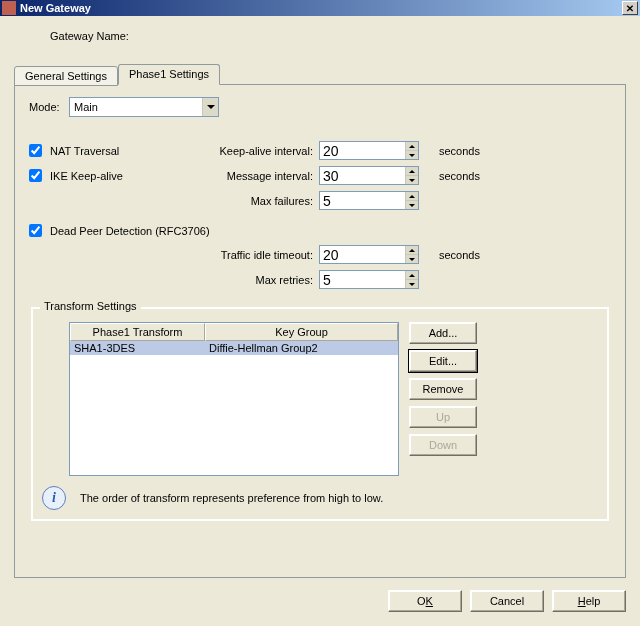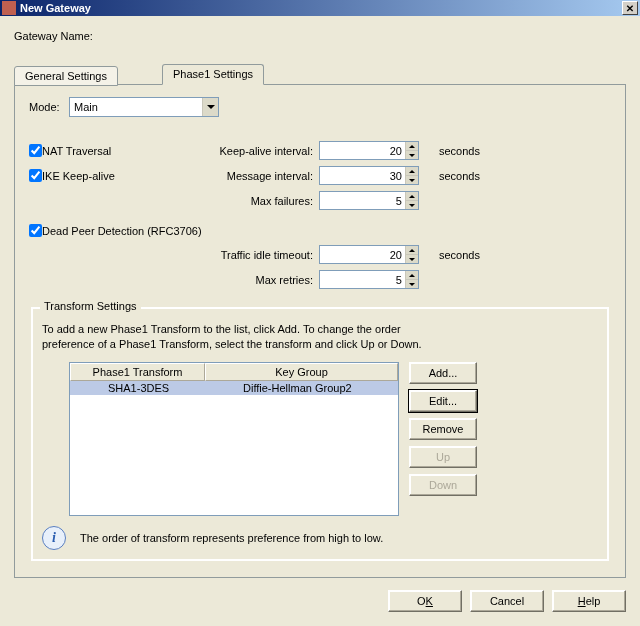--- a/index.html
+++ b/index.html
@@ -51,25 +51,25 @@
   .row { display: flex; align-items: center; margin-bottom: 6px; }
   .label { white-space: nowrap; }
   .text-input {
     border: 1px solid #7f9db9;
     background: #fff;
     height: 19px;
     padding: 1px 3px;
     font-family: inherit;
     font-size: 11px;
   }
-  .gateway-name-row .label { margin-right: 4px; }
+  .gateway-name-row .label { margin-right: 4px; margin-left: 36px; }
   .gateway-name-row .text-input { width: 260px; }
 
   .tab-area { margin-top: 22px; }
-  .tabs { display: flex; position: relative; z-index: 2; gap: 44px; }
+  .tabs { display: flex; position: relative; z-index: 2; }
   .tab {
     padding: 3px 10px 3px 10px;
     border: 1px solid #919b9c;
     border-bottom: none;
     background: #ece9d8;
     border-top-left-radius: 3px;
     border-top-right-radius: 3px;
     margin-right: 0;
     cursor: pointer;
     position: relative;
@@ -110,37 +110,36 @@
     border-left: 1px solid #c9c7ba;
     display: flex; align-items: center; justify-content: center;
   }
   .tri-down {
     width: 0; height: 0;
     border-left: 4px solid transparent;
     border-right: 4px solid transparent;
     border-top: 4px solid #000;
   }
   .grid-section { display: grid; grid-template-columns: 160px 130px 110px 70px; row-gap: 6px; align-items: center;}
-  .chk { display: flex; align-items: center; gap: 0; }
+  .chk { display: flex; align-items: center; gap: 8px; }
   .chk input { margin:0; width:13px; height:13px;}
   .rlabel { text-align: right; padding-right: 6px;}
   .spinner {
     display: inline-flex;
     border: 1px solid #7f9db9;
     background: #fff;
     height: 19px;
     width: 100px;
   }
   .spinner input {
     border: none; outline: none;
-    text-align: right;
     width: 100%;
     padding: 0 3px;
     font-family: inherit;
-    font-size: 11px;
+    font-size: 14px;
   }
   .spinner .spin-btns {
     display: flex; flex-direction: column;
     width: 15px;
     border-left: 1px solid #c9c7ba;
   }
   .spinner .spin-btns div {
     flex: 1;
     background: #dcdac9;
     display:flex; align-items:center; justify-content:center;
@@ -190,21 +189,21 @@
     border: 1px solid #fff;
     border-right-color: #aca899;
     border-bottom-color: #aca899;
     padding: 2px 0;
     text-align: center;
     font-weight: normal;
   }
   .th1 { width: 135px; }
   .th2 { flex: 1; }
   .trow { display: flex; background: #c7cee0; background:#bdc7e4; background:#b8c6e0; background:#c2cde8; background:#bccae6; background:#bac7e3; }
-  .trow.selected { background:#bccae6;padding-left:34px; }
+  .trow.selected { background:#bccae6; }
   .td1 { width: 135px; padding: 1px 4px;}
   .td2 { flex: 1; padding: 1px 4px;}
   .btn-col { display: flex; flex-direction: column; gap: 6px; width: 68px;}
   .btn {
     background: #ece9d8;
     border: 1px solid #aca899;
     border-top-color: #fff;
     border-left-color: #fff;
     border-right-color: #716f64;
     border-bottom-color: #716f64;
@@ -359,21 +358,20 @@
               <div>
                 <span class="tri-down-sm"></span>
               </div>
             </div>
         </div>
         <span></span>
       </div>
 
       <fieldset class="groupbox" style="position:relative;">
         <span class="group-legend">Transform Settings</span>
-        <div class="instr">To add a new Phase1 Transform to the list, click Add. To change the order preference of a Phase1 Transform, select the transform and click Up or Down.</div>
 
         <div class="table-area">
           <div class="table-wrap">
             <div class="thead">
               <div class="th th1">Phase1 Transform</div>
               <div class="th th2">Key Group</div>
             </div>
             <div class="trow selected">
               <div class="td1">SHA1-3DES</div>
               <div class="td2">Diffie-Hellman Group2</div>

